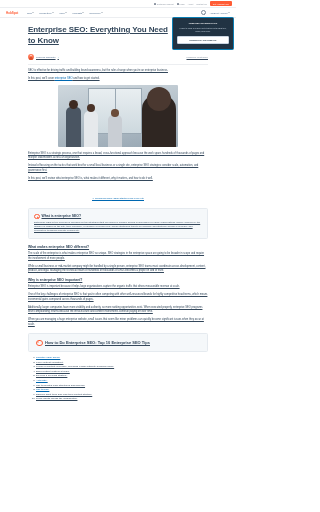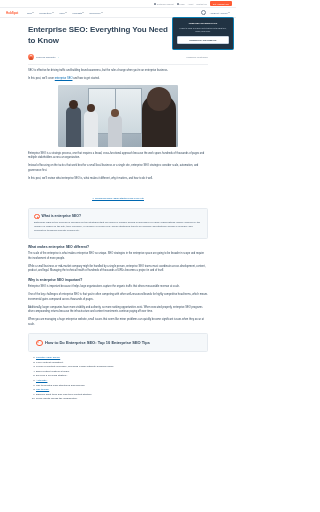--- a/index.html
+++ b/index.html
@@ -25,21 +25,21 @@
   .nav-links{display:flex;gap:5px;align-items:center;margin-left:4px;}
   .nav-link{font-size:2.3px;color:#516f90;white-space:nowrap;display:flex;align-items:center;gap:.6px;}
   .caret{width:0;height:0;border-left:.8px solid transparent;border-right:.8px solid transparent;
          border-top:.9px solid #97a3b0;display:inline-block;}
   .nav-right{margin-left:auto;display:flex;align-items:center;gap:4px;}
   .srch{width:3px;height:3px;border:.4px solid #7c8a99;border-radius:50%;position:relative;}
   .srch:after{content:"";position:absolute;width:1.3px;height:.4px;background:#7c8a99;
               right:-1px;bottom:-.1px;transform:rotate(45deg);}
 
   
-  .wrap{padding:0 28px;}
+  .wrap{padding:0 28px;text-decoration:underline;}
   .article{padding-top:7px;}
 
   h1.title{
     font-size:8px;line-height:10.5px;font-weight:bold;color:#33475b;
     margin:0 0 6px 0;max-width:140px;letter-spacing:-.1px;
   }
 
   
   .byline{display:flex;align-items:center;gap:2px;height:9px;border-bottom:1px solid #eceef1;
           padding-bottom:3px;margin-bottom:4px;}

